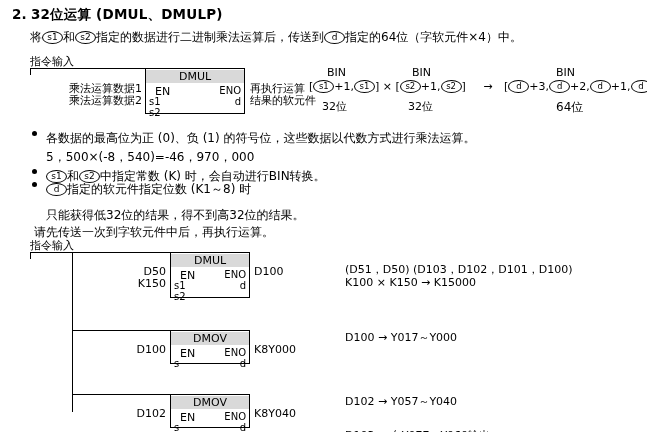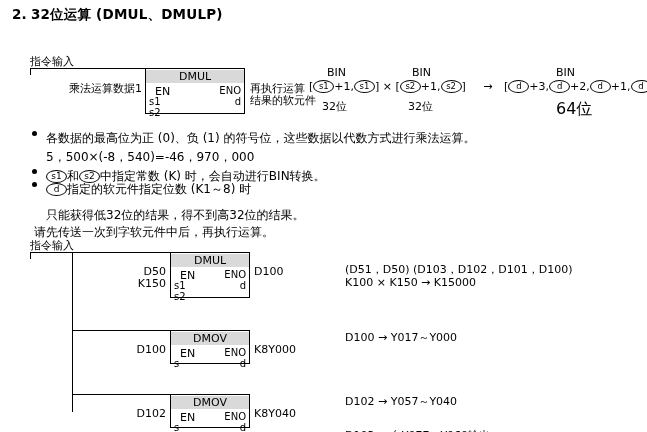--- a/index.html
+++ b/index.html
@@ -150,20 +150,23 @@
 </style>
 </head>
 <body>
 
 <div class="page">
 
   <div class="heading">
     <span class="num">2.</span><span>32位运算 (DMUL、DMULP)</span>
   </div>
 
+  <div class="intro">
+    <span>将</span><span class="circ">s1</span><span>和</span><span class="circ">s2</span><span>指定的数据进行二进制乘法运算后，传送到</span><span class="circ">d</span><span>指定的64位（字软元件×4）中。</span>
+  </div>
 
   <div class="lad1">
 
     <div class="lbl-instr" style="left:0px; top:0px;">指令输入</div>
 
     <div class="rail hline" style="left:0px; top:14px; width:215px;"></div>
 
     <div class="rail vline" style="left:0px; top:14px; height:7px;"></div>
 
     <div class="rail vline" style="left:12px; top:14px; height:0px;"></div>
@@ -171,41 +174,42 @@
     <div class="box" style="left:115px; top:14px; width:100px; height:46px;">
       <div class="title">DMUL</div>
       <div class="en" style="top:16px;">EN</div>
       <div class="eno" style="top:16px;">ENO</div>
       <div class="s1" style="top:27px;">s1</div>
       <div class="dd" style="top:27px;">d</div>
       <div class="s1" style="top:38px;">s2</div>
     </div>
 
     <div class="side-lbl" style="left:0px; top:27px; width:112px;">乘法运算数据1</div>
+    <div class="side-lbl" style="left:0px; top:39px; width:112px;">乘法运算数据2</div>
 
     <div class="lbl-instr" style="left:220px; top:27px;">再执行运算</div>
     <div class="lbl-instr" style="left:220px; top:39px;">结果的软元件</div>
   </div>
 
   <div>
     <div class="binrow" style="left:327px; top:66px; font-size:11px;">BIN</div>
     <div class="binrow" style="left:412px; top:66px; font-size:11px;">BIN</div>
     <div class="binrow" style="left:556px; top:66px; font-size:11px;">BIN</div>
 
     <div class="binrow" style="left:309px; top:80px; font-size:11px;">
       <span>[</span><span class="circ sm">s1</span><span>+1,</span><span class="circ sm">s1</span><span>]</span>
       <span>×</span>
       <span>[</span><span class="circ sm">s2</span><span>+1,</span><span class="circ sm">s2</span><span>]</span>
       <span style="display:inline-block;width:14px;"></span><span>→</span><span style="display:inline-block;width:8px;"></span>
       <span>[</span><span class="circ sm">d</span><span>+3,</span><span class="circ sm">d</span><span>+2,</span><span class="circ sm">d</span><span>+1,</span><span class="circ sm">d</span>
     </div>
 
     <div class="binrow" style="left:322px; top:99px; font-size:11px;">32位</div>
     <div class="binrow" style="left:408px; top:99px; font-size:11px;">32位</div>
-    <div class="binrow" style="left:556px; top:99px; font-size:16px;">64位</div>
+    <div class="binrow" style="left:556px; top:99px; font-size:12px;">64位</div>
   </div>
 
   <div class="bullet" style="left:46px; top:130px;">
     <span class="dot"></span>
     <span>各数据的最高位为正 (0)、负 (1) 的符号位，这些数据以代数方式进行乘法运算。</span>
   </div>
   <div class="bullet" style="left:46px; top:149px;">
     <span>5，500×(-8，540)=-46，970，000</span>
   </div>
 

